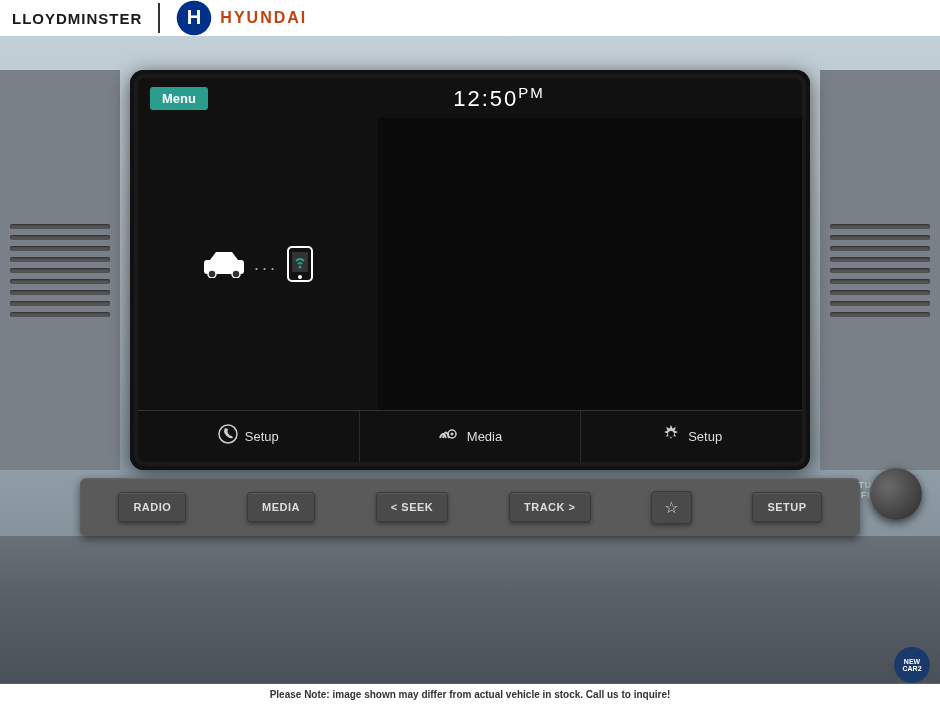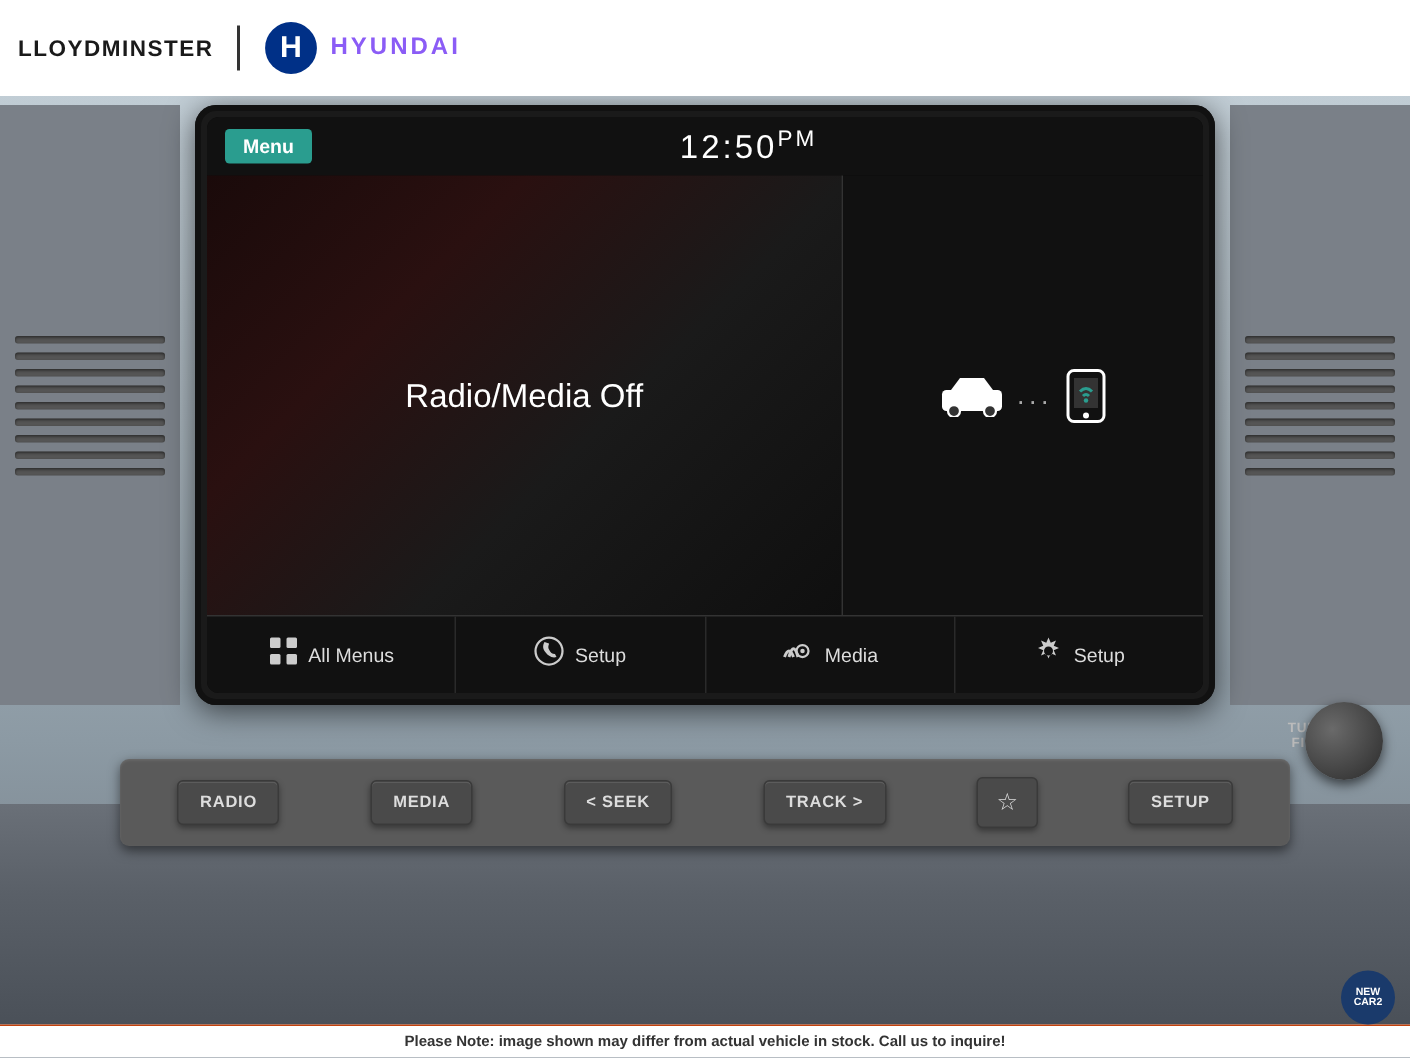--- a/index.html
+++ b/index.html
@@ -16,21 +16,21 @@
     .bg-interior {
       position: absolute;
       inset: 0;
       background: linear-gradient(180deg, #c8d4dc 0%, #a8b4bc 40%, #8c9aa4 70%, #707880 100%);
     }
 
     
     .logo-bar {
       position: absolute;
       top: 0; left: 0; right: 0;
-      height: 64px;
+      height: 36px;
       background: white;
       display: flex;
       align-items: center;
       padding: 0 12px;
       gap: 10px;
       z-index: 10;
     }
     .logo-text {
       font-size: 15px;
       font-weight: bold;
@@ -48,21 +48,21 @@
       align-items: center;
       gap: 8px;
     }
     .hyundai-h {
       width: 36px;
       height: 36px;
     }
     .hyundai-text {
       font-size: 16px;
       font-weight: bold;
-      color: #8b5cf6;
+      color: #c2410c;
       letter-spacing: 2px;
     }
 
     
     .screen-container {
       position: absolute;
       top: 70px;
       left: 130px;
       right: 130px;
       height: 400px;
@@ -187,21 +187,21 @@
     }
     .nav-label {
       color: #ddd;
       font-size: 13px;
       font-weight: 500;
     }
 
     
     .buttons-row {
       position: absolute;
-      top: 506px;
+      top: 478px;
       left: 80px;
       right: 80px;
       height: 58px;
       background: #5a5a5a;
       border-radius: 6px;
       display: flex;
       align-items: center;
       justify-content: space-around;
       padding: 0 8px;
       z-index: 5;
@@ -388,23 +388,20 @@
 
     <div class="screen-header">
       <div class="menu-btn">Menu</div>
       <div class="screen-time">
         <span>12:50</span><span class="ampm">PM</span>
       </div>
     </div>
 
     <div class="screen-content">
 
-      <div class="left-panel">
-        <div class="radio-off-text">Radio/Media Off</div>
-      </div>
 
       <div class="right-panel">
         <div class="connect-icon">
 
           <svg width="44" height="28" viewBox="0 0 44 28" fill="white" xmlns="http://www.w3.org/2000/svg">
             <rect x="2" y="10" width="40" height="14" rx="3" fill="white"></rect>
             <path d="M8 10 L14 2 L30 2 L36 10Z" fill="white"></path>
             <circle cx="10" cy="24" r="4" fill="#333" stroke="white" stroke-width="1.5"></circle>
             <circle cx="34" cy="24" r="4" fill="#333" stroke="white" stroke-width="1.5"></circle>
           </svg>
@@ -419,31 +416,20 @@
             <path d="M12 18 Q14 16 16 18" stroke="#2a9d8f" stroke-width="2" fill="none"></path>
             <circle cx="14" cy="21" r="1.5" fill="#2a9d8f"></circle>
           </svg>
         </div>
       </div>
 
     </div>
 
     <div class="screen-nav">
 
-      <div class="nav-item">
-        <span class="nav-icon">
-          <svg width="20" height="20" viewBox="0 0 20 20" fill="#ccc">
-            <rect x="1" y="1" width="7" height="7" rx="1"></rect>
-            <rect x="12" y="1" width="7" height="7" rx="1"></rect>
-            <rect x="1" y="12" width="7" height="7" rx="1"></rect>
-            <rect x="12" y="12" width="7" height="7" rx="1"></rect>
-          </svg>
-        </span>
-        <span class="nav-label">All Menus</span>
-      </div>
 
       <div class="nav-item">
         <span class="nav-icon">
           <svg width="20" height="20" viewBox="0 0 20 20" fill="none" xmlns="http://www.w3.org/2000/svg">
             <circle cx="10" cy="10" r="9" stroke="#ccc" stroke-width="1.5"></circle>
             <path d="M7 4 C7 4 5 7 7 10 C9 13 12 15 15 14 L14 12 C12 12 11 11 10 9 C9 7 10 6 10 5Z" fill="#ccc"></path>
           </svg>
         </span>
         <span class="nav-label">Setup</span>
       </div>

